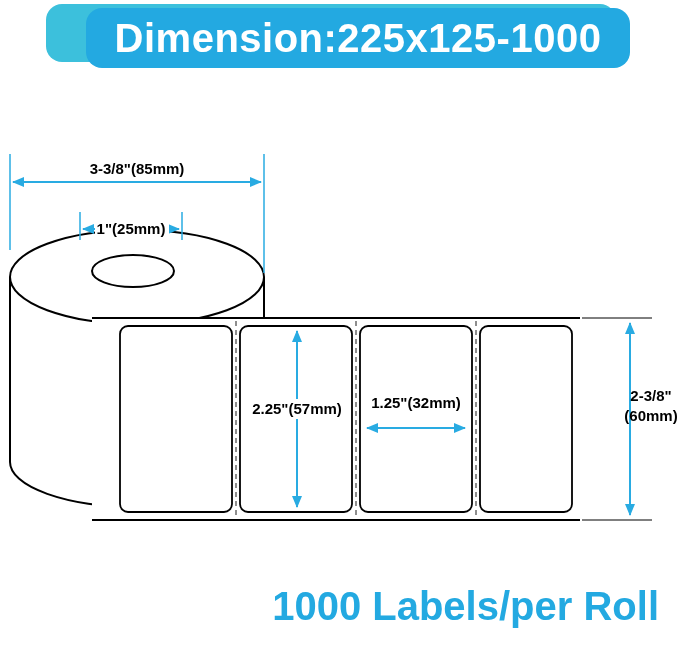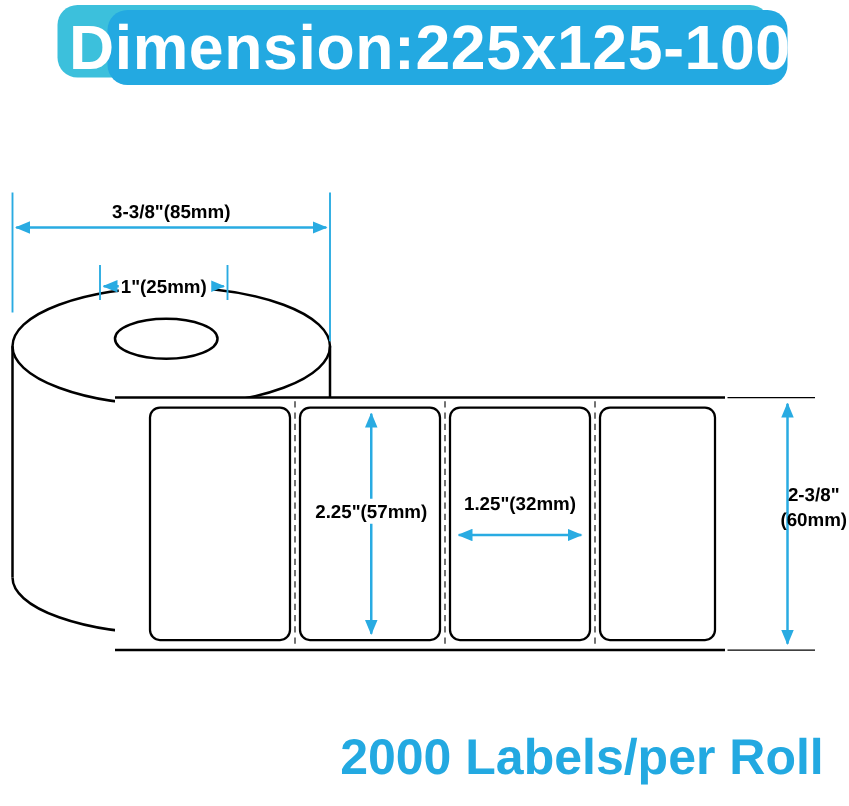--- a/index.html
+++ b/index.html
@@ -27,21 +27,21 @@
     left:86px; top:8px;
     width:544px; height:60px;
     border-radius:16px;
     background:#23a9e1;
     display:flex;
     align-items:center;
     justify-content:center;
   }
   .banner-title{
     color:#ffffff;
-    font-size:50px;
+    font-size:40px;
     font-weight:700;
     letter-spacing:0.5px;
     white-space:nowrap;
   }
   .diagram{
     position:absolute;
     left:0; top:0;
     width:679px; height:645px;
   }
   .footer{
@@ -134,15 +134,15 @@
     <g>
       <line class="ext-line" x1="582" y1="318" x2="652" y2="318"></line>
       <line class="ext-line" x1="582" y1="520" x2="652" y2="520"></line>
       <line class="dim-line" x1="630" y1="323" x2="630" y2="515" marker-start="url(#ah-s)" marker-end="url(#ah-e)"></line>
       <rect class="bg" x="632" y="386" width="46" height="40"></rect>
       <text class="dim-text" x="651" y="401" text-anchor="middle">2-3/8"</text>
       <text class="dim-text" x="651" y="421" text-anchor="middle">(60mm)</text>
     </g>
   </svg>
 
-  <div class="footer">2000 Labels/per Roll</div>
+  <div class="footer">1000 Labels/per Roll</div>
 
 </div>
 
 </body></html>

